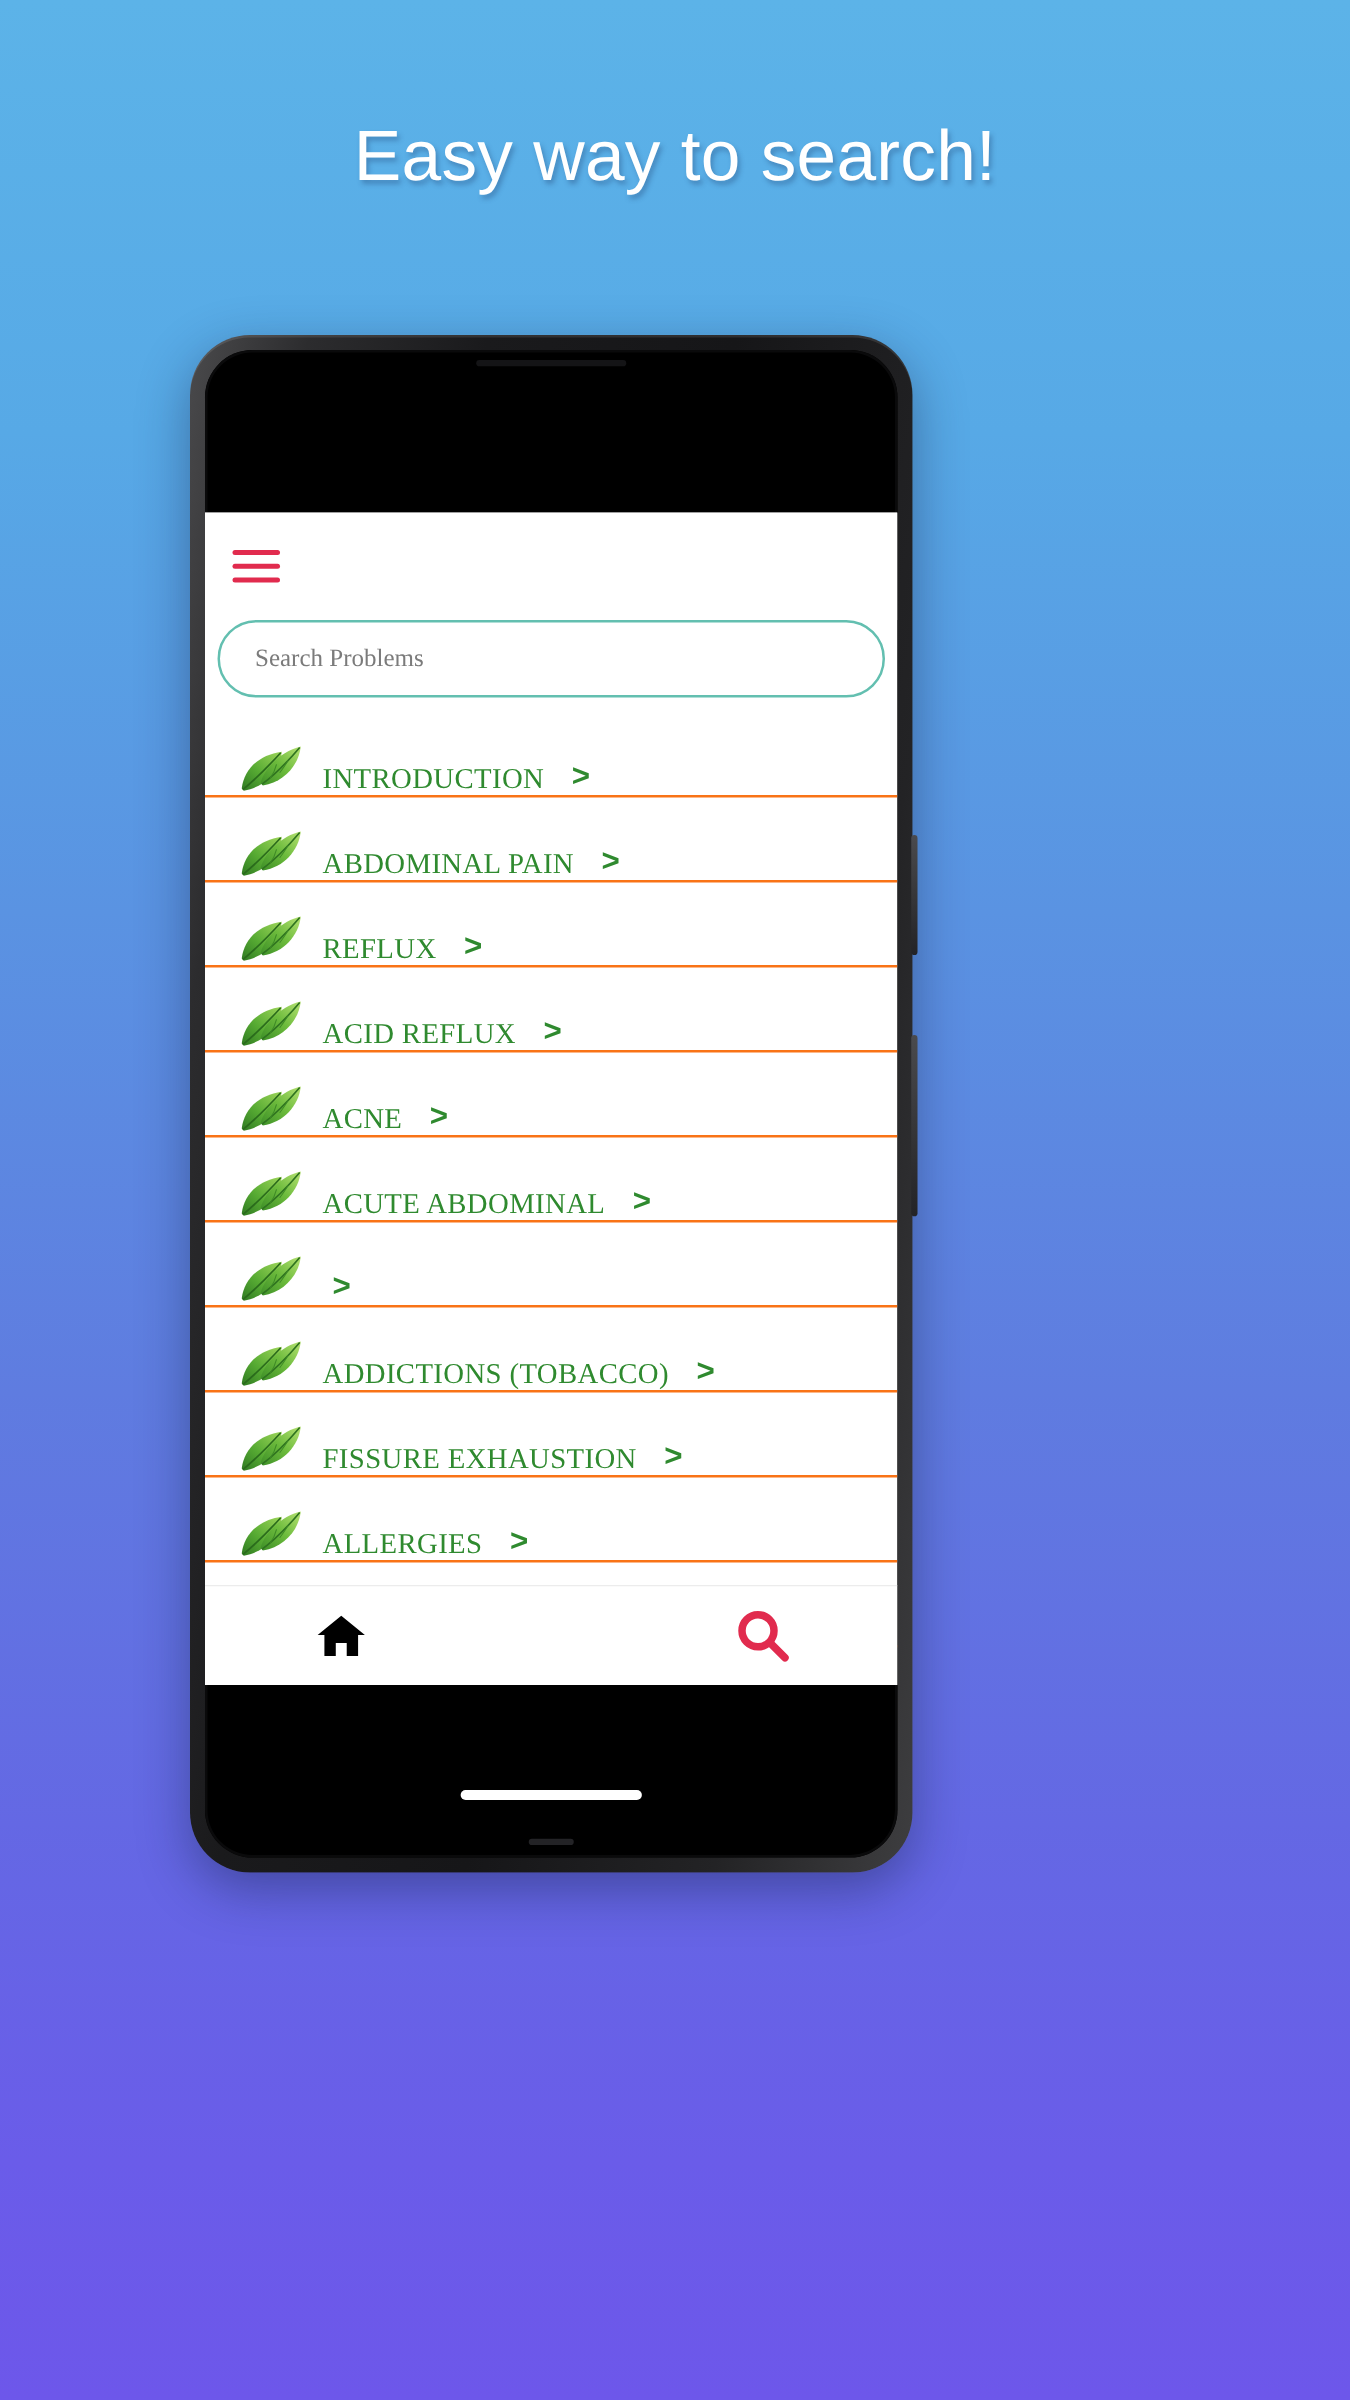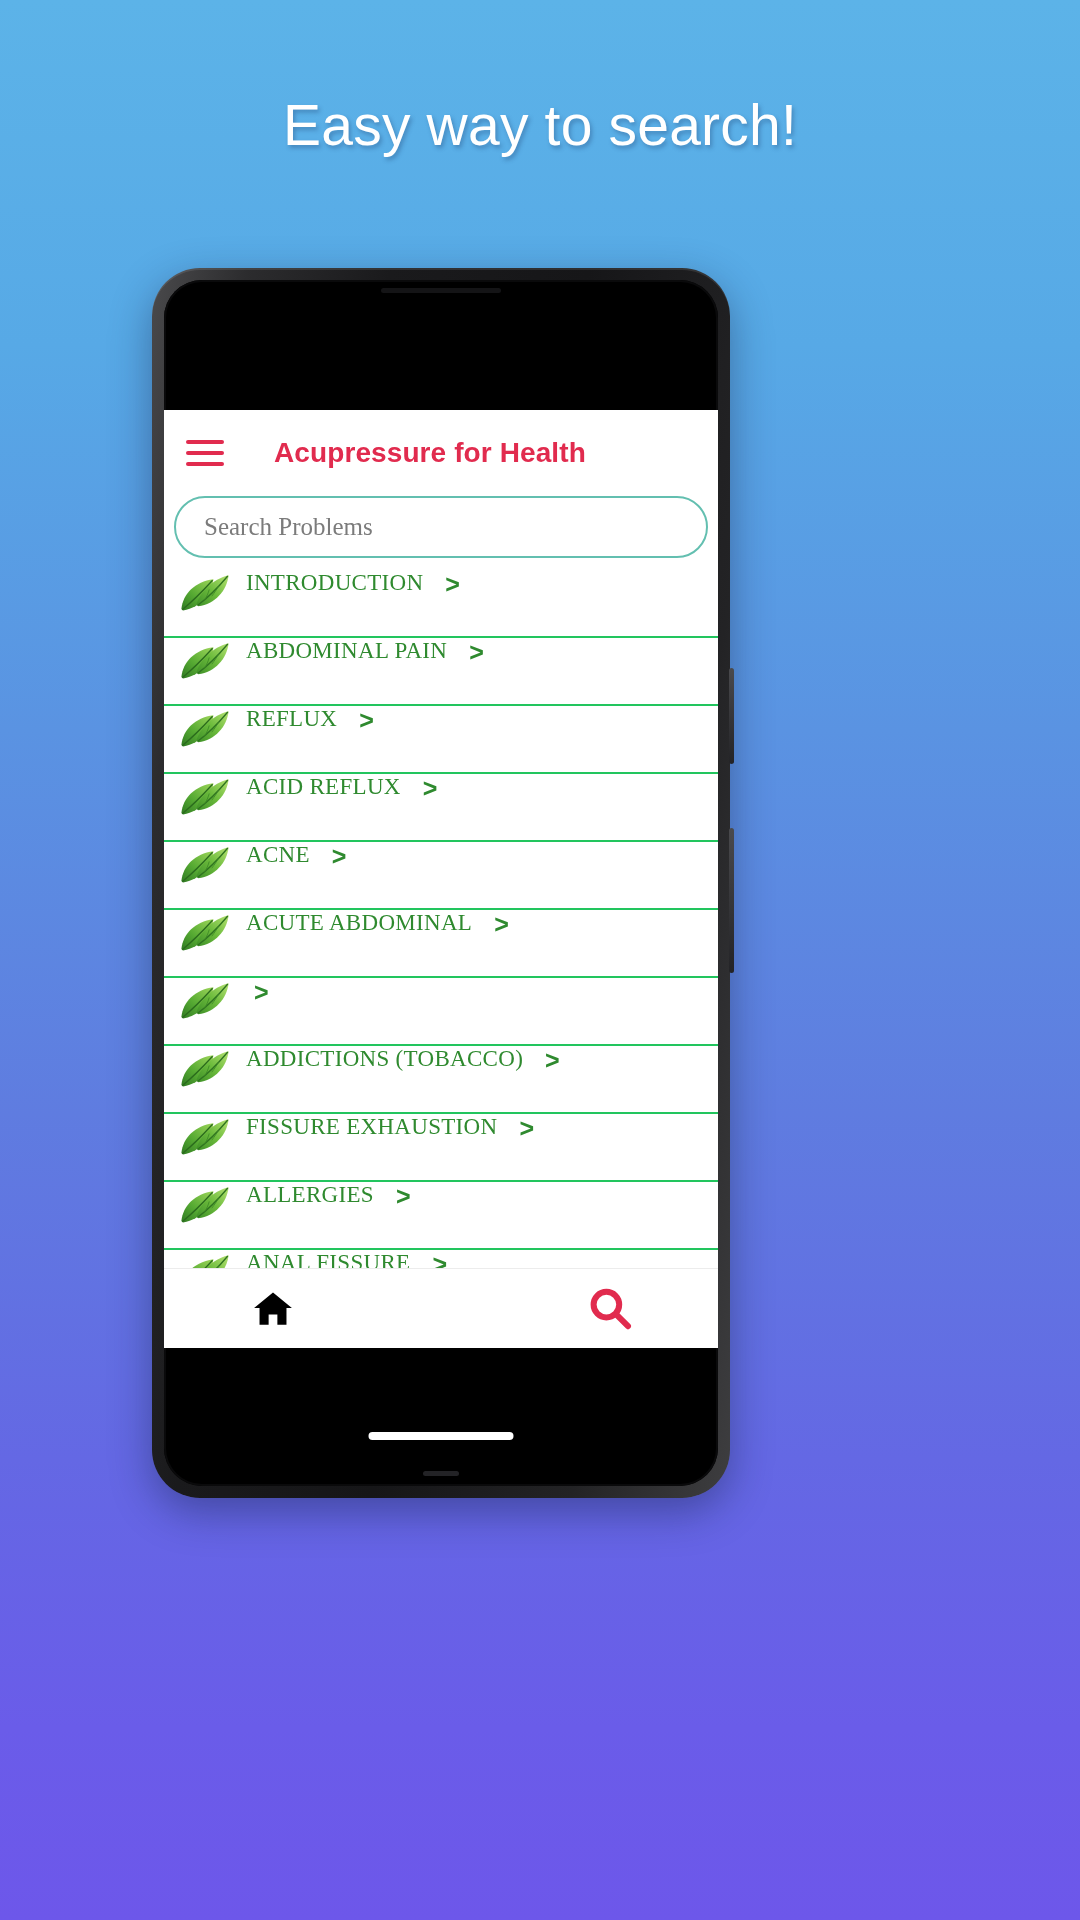--- a/index.html
+++ b/index.html
@@ -70,28 +70,28 @@
     letter-spacing:.1px; white-space:nowrap;
   }
 
   
   .searchwrap { padding:0 10px; }
   .searchbox {
     height:62px; border:2px solid #63bfb0; border-radius:34px;
     display:flex; align-items:center; padding:0 28px; background:#fff;
   }
   .searchbox span {
-    font-family:"Liberation Serif", serif; font-size:25px; color:#7b7b7b;
+    font-family:"Liberation Serif", serif; font-size:20px; color:#7b7b7b;
   }
 
   
   .list { margin-top:12px; }
   .row {
-    height:68px; display:flex; align-items:flex-start;
-    border-bottom:2px solid #22c55e; padding-left:14px;
+    height:68px; display:flex; align-items:flex-end;
+    border-bottom:2px solid #f97316; padding-left:26px;
   }
   .row:first-child { border-top:0; }
   .leaf { width:54px; height:44px; flex:0 0 54px; position:relative; }
   .leaf svg { width:100%; height:100%; display:block; }
   .row-label {
     font-family:"Liberation Serif", serif;
     font-size:23px; color:#2f8a2f; letter-spacing:.3px; white-space:nowrap;
     margin-left:14px;
   }
   .chev {
@@ -129,21 +129,20 @@
     <div class="cam-dot"></div>
 
     <div class="screen">
 
       <div class="appbar">
         <div class="hamburger">
           <i></i>
           <i></i>
           <i></i>
         </div>
-        <div class="app-title">Acupressure for Health</div>
       </div>
 
       <div class="searchwrap">
         <div class="searchbox">
           <span>Search Problems</span>
         </div>
       </div>
 
       <div class="list" id="list">
           <div class="row">

